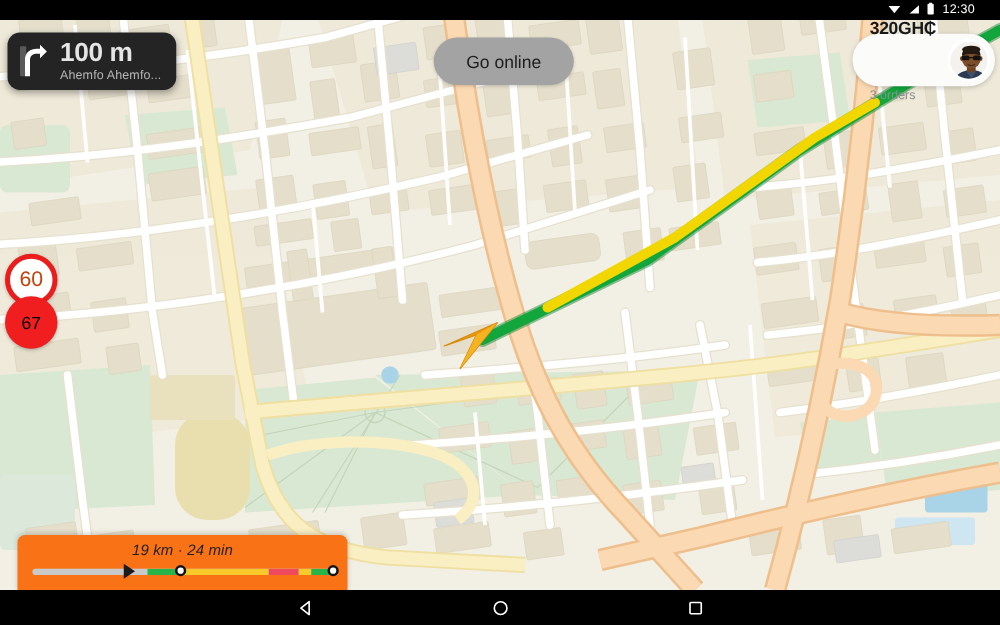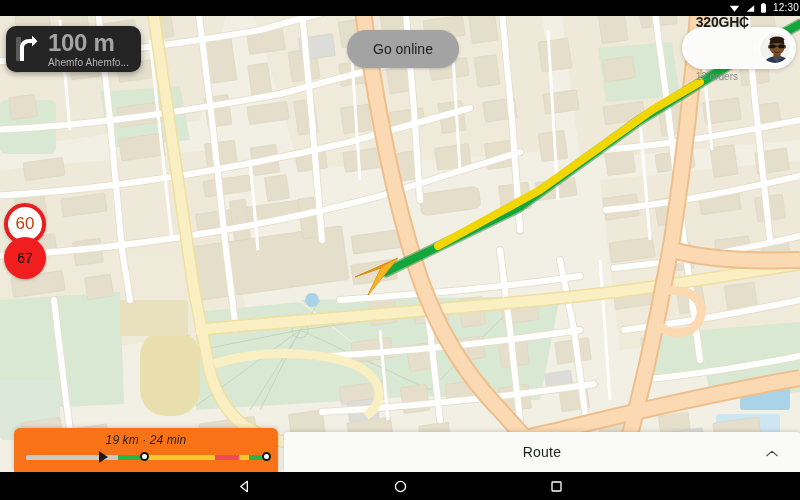--- a/index.html
+++ b/index.html
@@ -6,21 +6,21 @@
   html,body { width:800px; height:500px; overflow:hidden; background:#000; }
   body { font-family:"Liberation Sans", sans-serif; -webkit-font-smoothing:antialiased; }
 
   #app { position:relative; width:800px; height:500px; overflow:hidden; background:#000; }
 
   
   .statusbar {
     position:absolute; left:0; top:0; width:800px; height:16px;
     background:#000; z-index:60;
     display:flex; align-items:center; justify-content:flex-end; gap:6px;
-    padding-right:1px;
+    padding-right:20px;
   }
   .sb-icons { display:flex; align-items:center; gap:5px; }
   .sb-time { color:#fff; font-size:10px; letter-spacing:.2px; line-height:16px; }
 
   
   .map {
     position:absolute; left:0; top:0; width:800px; height:472px;
     background:#F2EFE4;
     overflow:hidden;
   }
@@ -30,21 +30,21 @@
   .nav-card {
     position:absolute; left:6px; top:26px; z-index:40;
     background:#242424; border-radius:10px;
     height:46px; min-width:126px;
     display:flex; align-items:center; gap:8px;
     padding:0 12px 0 8px;
     box-shadow:0 2px 6px rgba(0,0,0,.35);
   }
   .maneuver { position:relative; width:26px; height:30px; flex:0 0 26px; }
   .nav-texts { display:flex; flex-direction:column; justify-content:center; line-height:1; }
-  .nav-dist { color:#a3a3a3; font-size:24px; font-weight:bold; letter-spacing:-.3px; }
+  .nav-dist { color:#e5e5e5; font-size:21px; font-weight:bold; letter-spacing:-.3px; }
   .nav-street { color:#b5b5b5; font-size:10px; margin-top:3px; letter-spacing:.1px;
                 white-space:nowrap; overflow:hidden; max-width:110px; }
 
   
   .go-online {
     position:absolute; left:347px; top:30px; z-index:40;
     background:#a3a3a3; color:#1d1d1d;
     border:none; border-radius:22px;
     height:38px; padding:0 26px;
     font-size:14px; font-family:"Liberation Sans", sans-serif;
@@ -414,21 +414,21 @@
       <span class="nav-dist">100 m</span>
       <span class="nav-street">Ahemfo Ahemfo...</span>
     </span>
   </div>
 
   <button class="go-online">Go online</button>
 
   <div class="earnings">
     <span class="earn-texts">
       <span class="earn-amount">320GH₵</span>
-      <span class="earn-orders">12 orders</span>
+      <span class="earn-orders">3 orders</span>
     </span>
     <span class="avatar">
       <svg viewBox="0 0 34 34" width="34" height="34">
         <circle cx="17" cy="17" r="17" fill="#f4f2ef"></circle>
 
         <path d="M2,34 C4,26 11,23 17,23 C23,23 30,26 32,34 Z" fill="#2b3a52"></path>
         <path d="M13,24 L17,30 L21,24 L19,22 L15,22 Z" fill="#3d4f6b"></path>
 
         <rect x="13.5" y="18" width="7" height="7" rx="2.5" fill="#6b4527"></rect>
 
@@ -466,28 +466,20 @@
           <div class="seg" style="left:78%;  width:10%; background:#F0485C;"></div>
           <div class="seg" style="left:88%;  width:4%;  background:#F7C92B;"></div>
           <div class="seg" style="left:92%;  width:8%;  background:#27B54A;"></div>
         </div>
         <div class="prog-arrow" style="left:30%;"></div>
         <div class="prog-dot" style="left:47%;"></div>
         <div class="prog-dot" style="left:97.5%;"></div>
       </div>
     </div>
 
-    <div class="route-panel">
-      <span class="route-label">Route</span>
-      <span class="chev-up">
-        <svg viewBox="0 0 14 8" width="12" height="7">
-          <path d="M1,6.5 L7,1.5 L13,6.5" stroke="#3a3b3d" stroke-width="1.3" fill="none" stroke-linecap="round" stroke-linejoin="round"></path>
-        </svg>
-      </span>
-    </div>
   </div>
 
   <div class="statusbar">
     <span class="sb-icons">
       <span>
         <svg viewBox="0 0 14 10" width="11" height="9">
           <path d="M1,1.5 L13,1.5 L7,9 Z" fill="#ffffff"></path>
         </svg>
       </span>
       <span>

